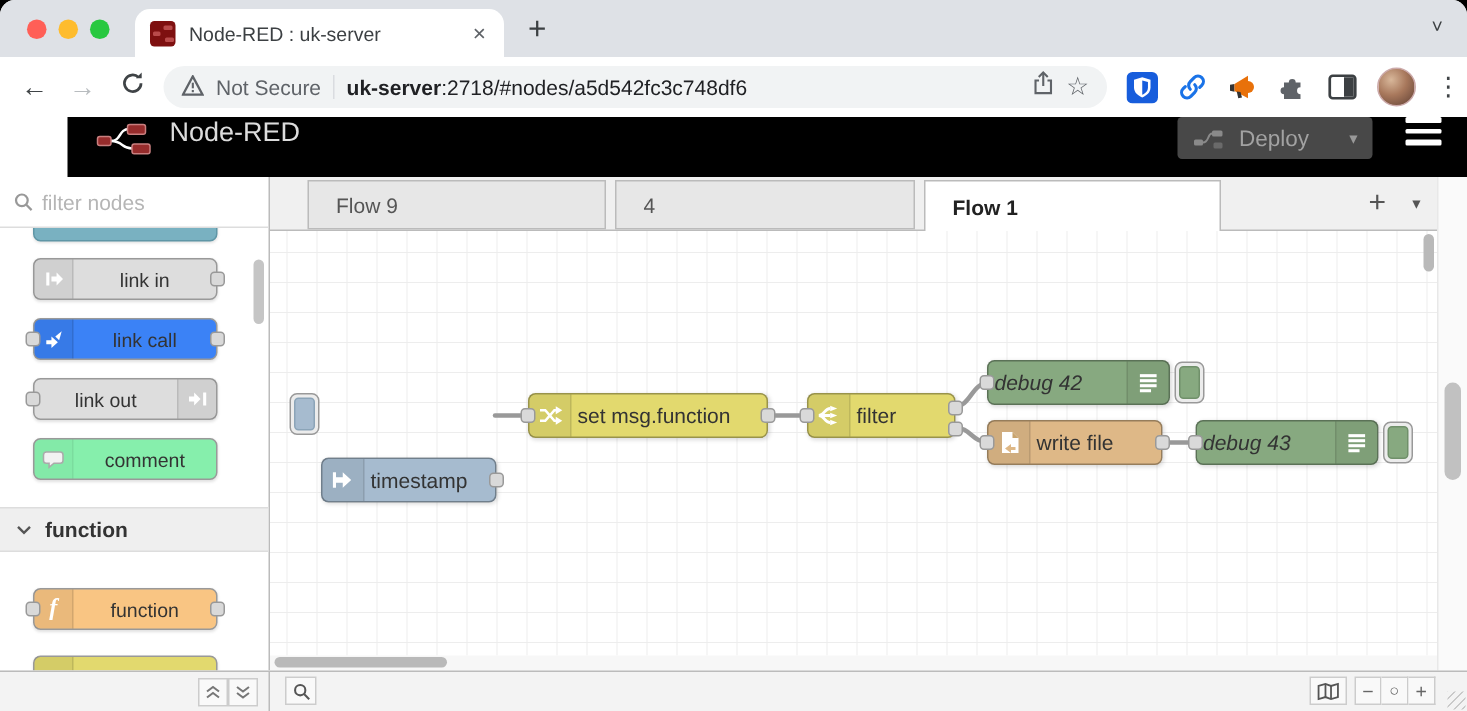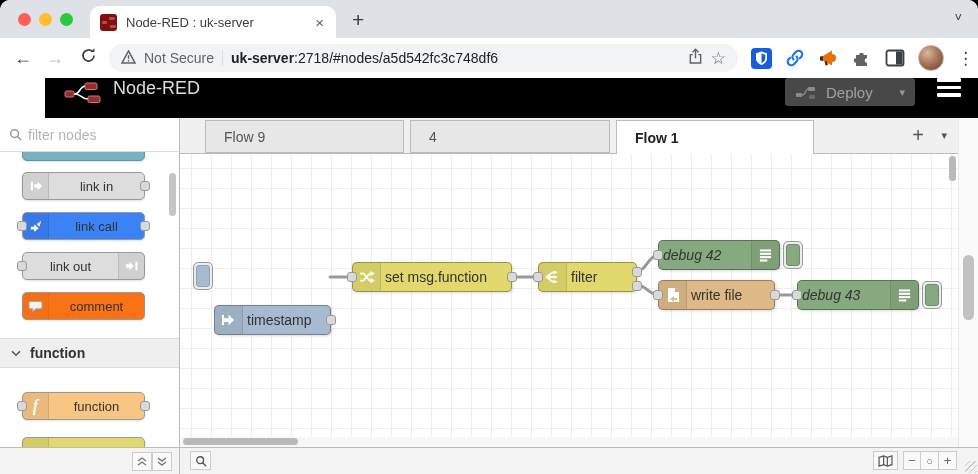--- a/index.html
+++ b/index.html
@@ -265,21 +265,21 @@
         <div class="pnode" style="top:100px; background:#ddd;">
           <span class="nlabel">link out</span>
           <span class="icoreg right">
             <svg width="14" height="12" viewBox="0 0 16 14">
                 <path d="M1 5h4V2l5 5-5 5V9H1z" fill="#fff"></path>
                 <path d="M12 2v10h2.4V2z" fill="#fff"></path>
               </svg>
           </span>
           <span class="port pl"></span>
         </div>
-        <div class="pnode" style="top:140px; background:#f97316;">
+        <div class="pnode" style="top:140px; background:#86efac;">
           <span class="icoreg" style="background:rgba(0,0,0,.02); border-right:1px solid rgba(0,0,0,.06);">
             <svg width="15" height="13" viewBox="0 0 16 14">
                 <path d="M3 1.5h10a2 2 0 0 1 2 2v4a2 2 0 0 1-2 2H8.5L5 12.5V9.5H3a2 2 0 0 1-2-2v-4a2 2 0 0 1 2-2z" fill="#f2f2f2" stroke="#aaa" stroke-width="1.1"></path>
               </svg>
           </span>
           <span class="nlabel">comment</span>
         </div>
         <div class="pcat" style="top:186px;">
           <span style="display:flex;">
             <svg width="10" height="7" viewBox="0 0 10 7">

